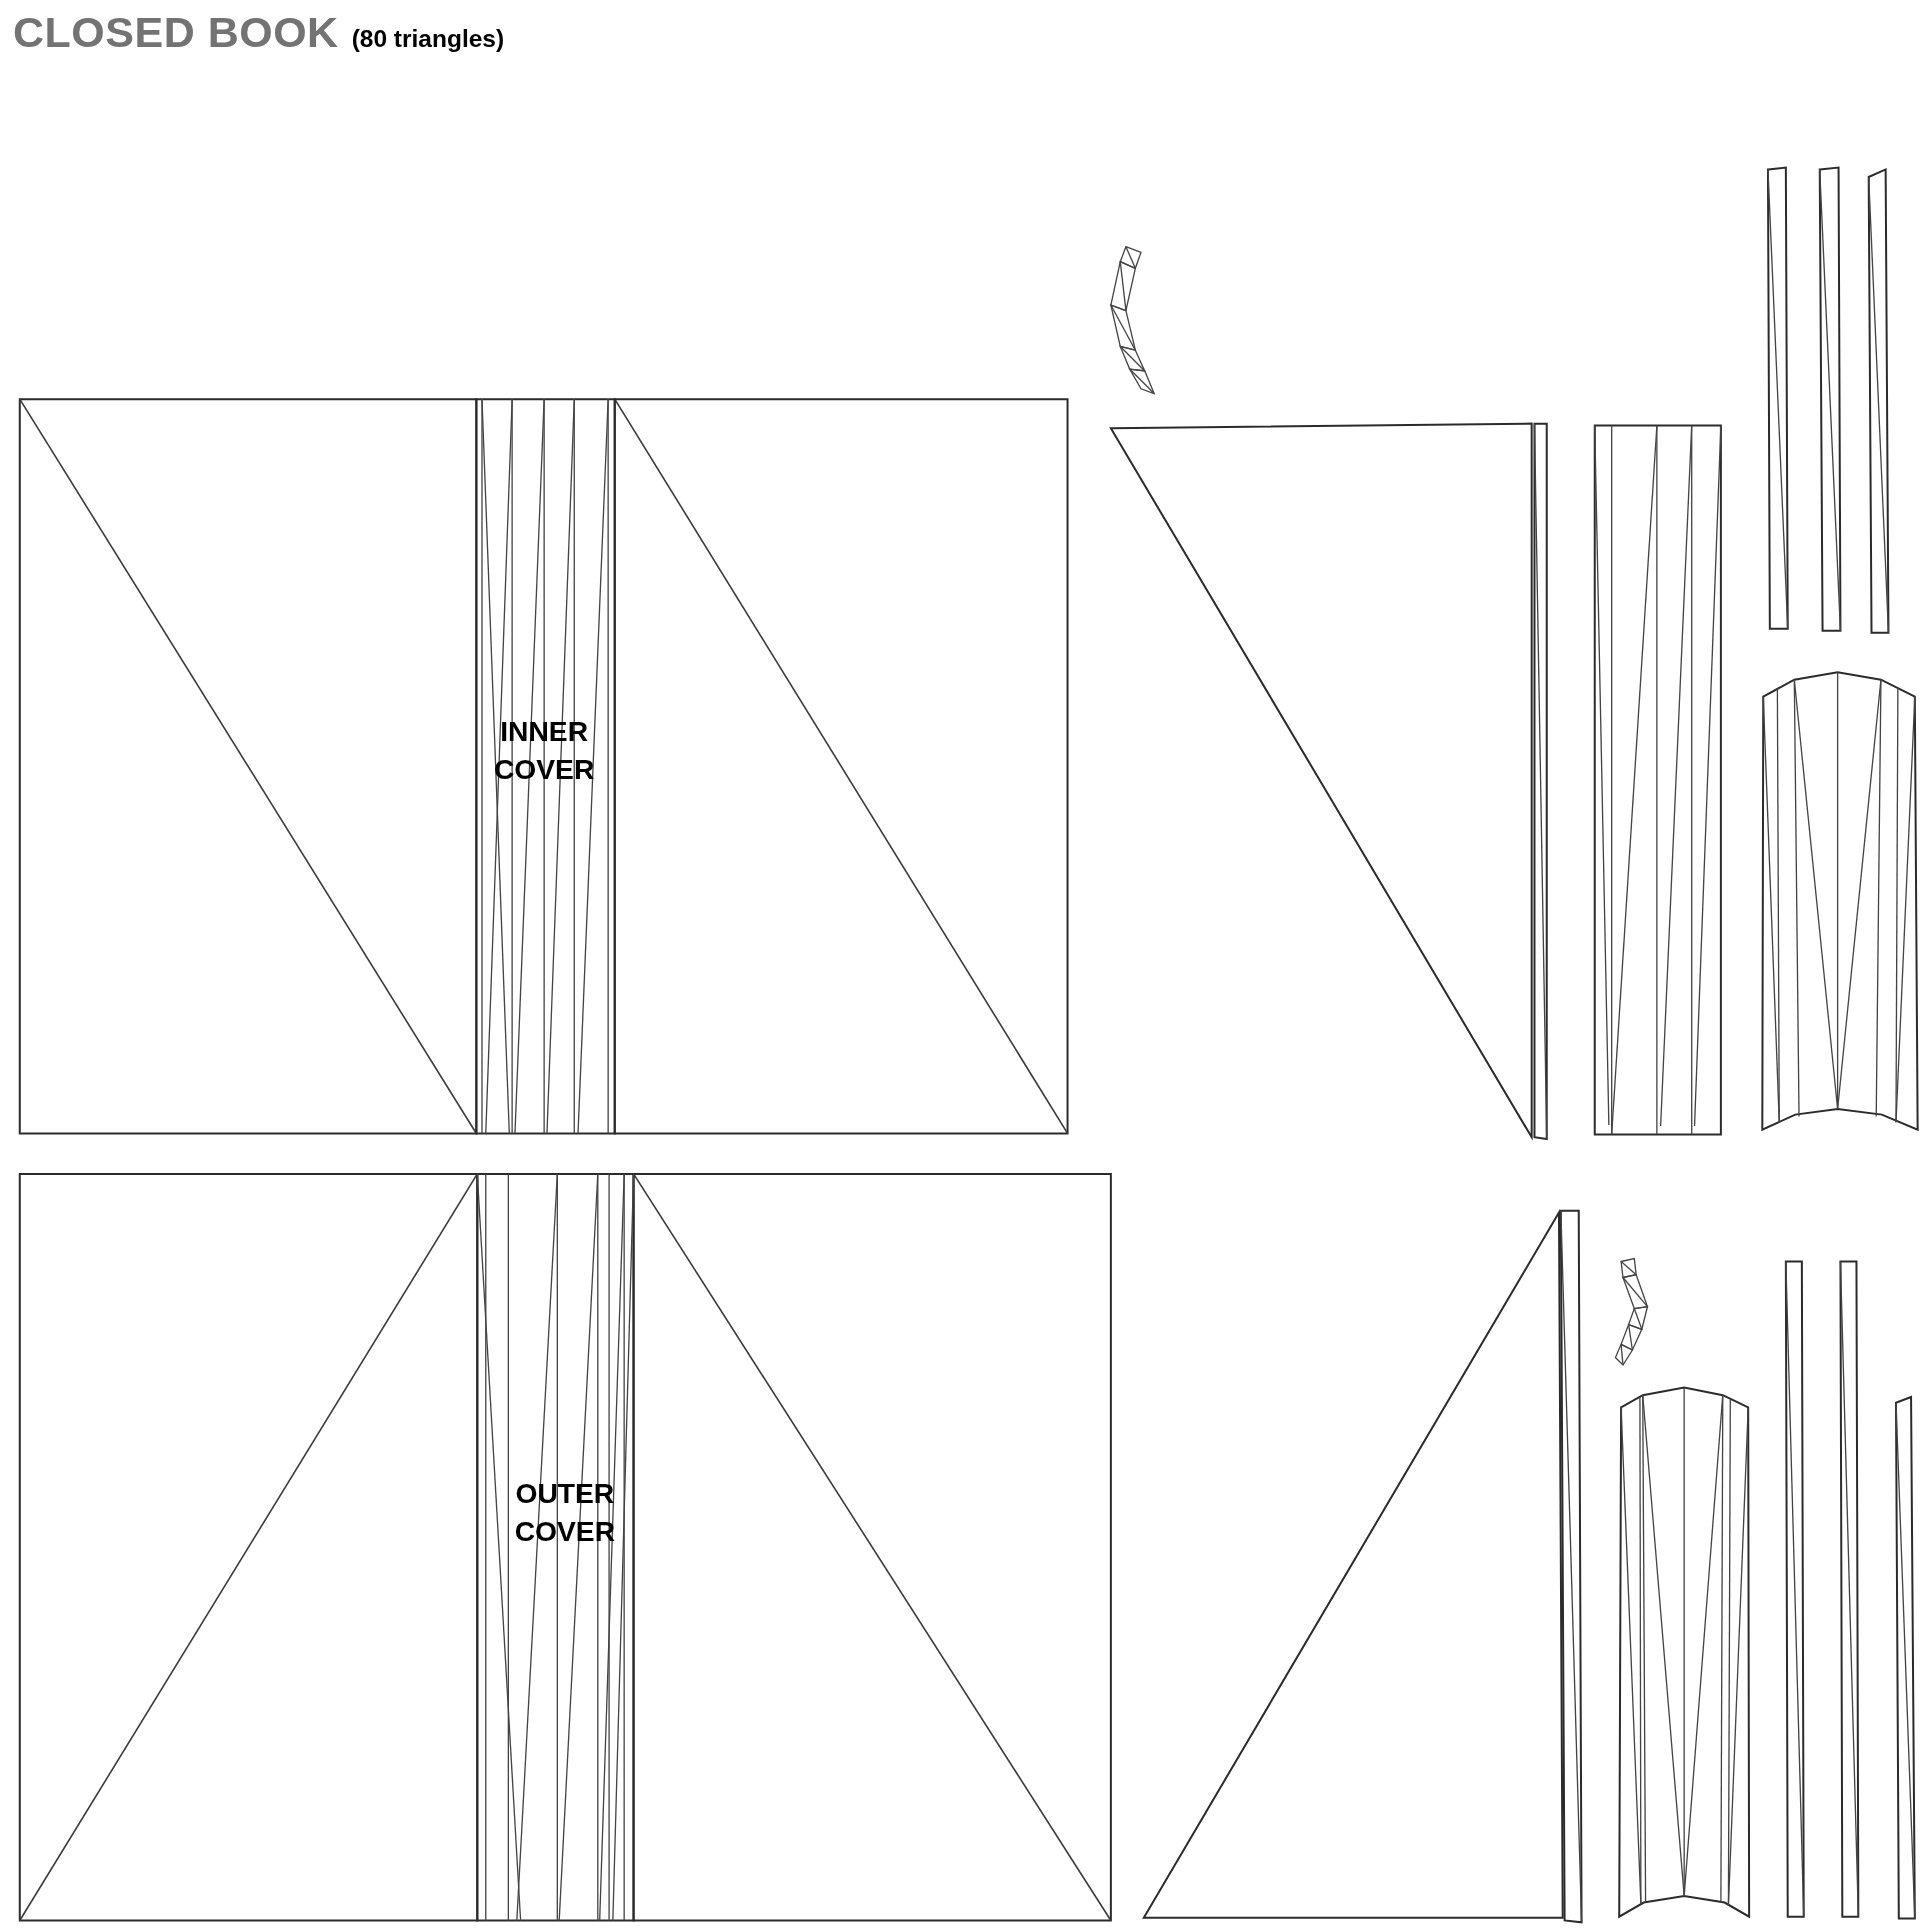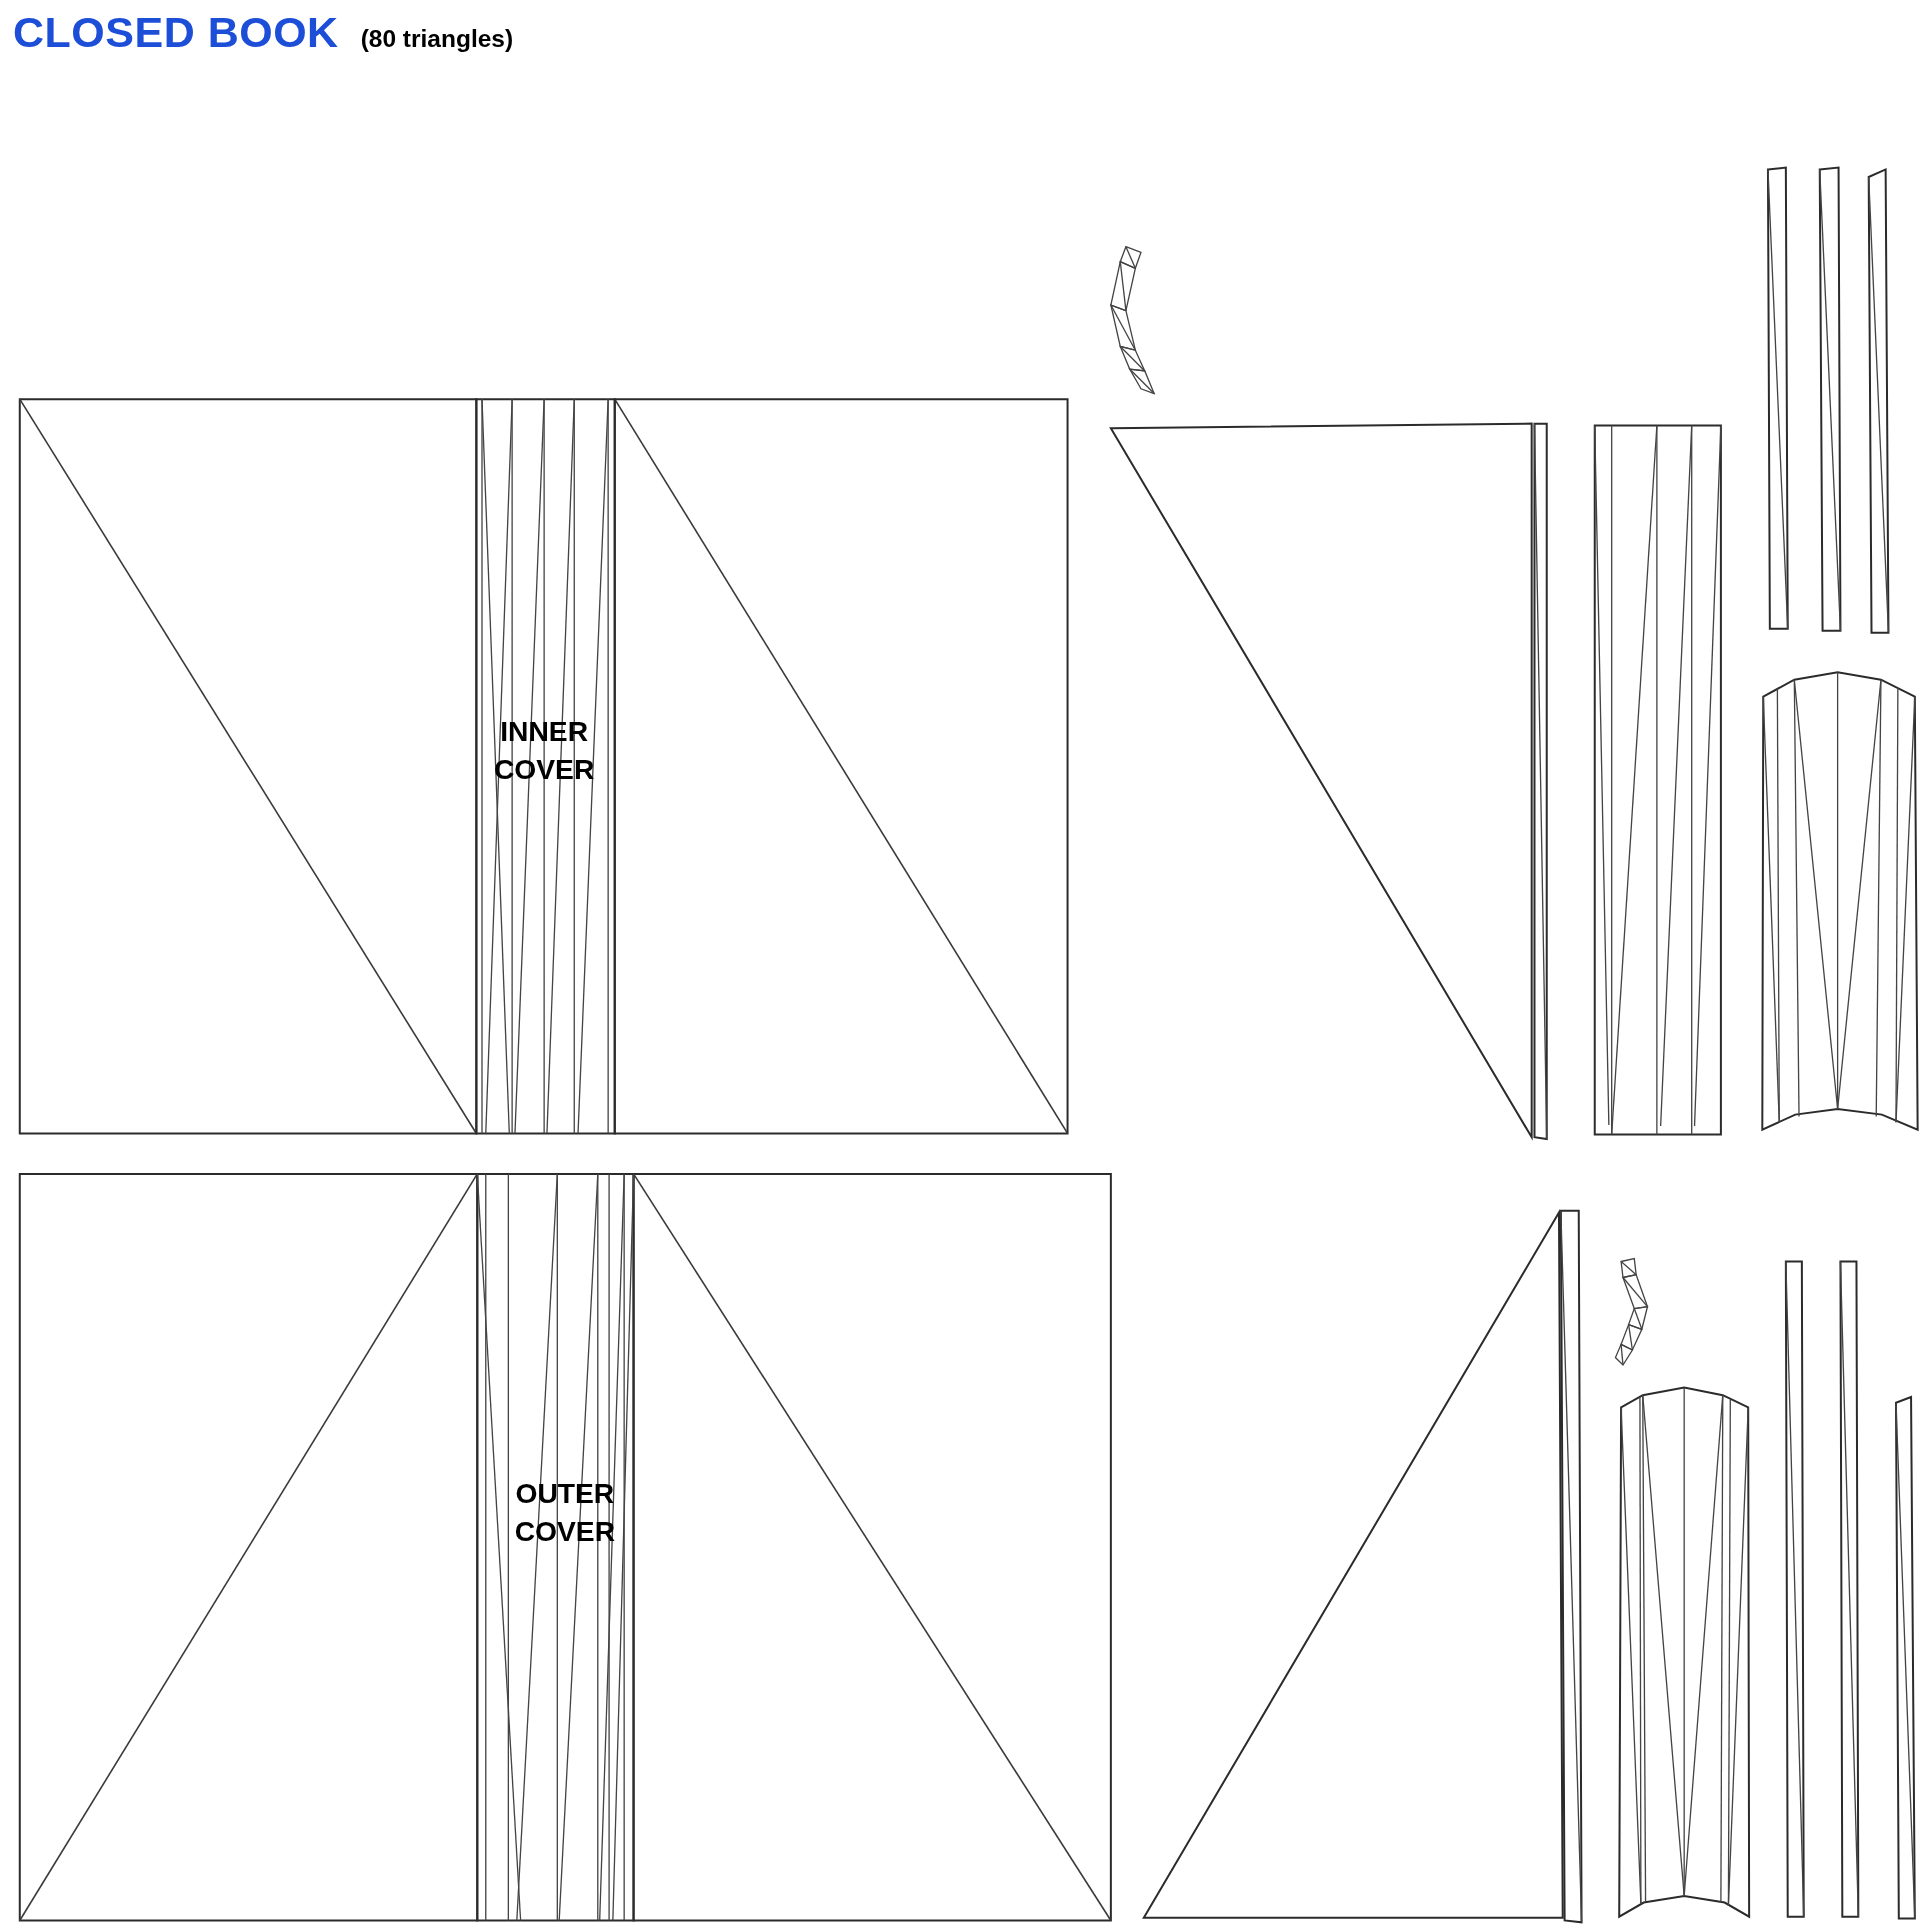--- a/index.html
+++ b/index.html
@@ -23,32 +23,32 @@
     position: absolute;
     left: 13px;
     top: 7.5px;
     white-space: nowrap;
   }
   #title-main {
     font-family: "Liberation Sans", sans-serif;
     font-weight: bold;
     font-size: 43px;
     letter-spacing: 0.5px;
-    color: #1d4ed8;
+    color: #737373;
     display: inline-block;
     vertical-align: baseline;
   }
   #title-sub {
     font-family: "Liberation Sans", sans-serif;
     font-weight: bold;
     font-size: 24.5px;
     color: #000000;
     display: inline-block;
     vertical-align: baseline;
-    margin-left: 22px;
+    margin-left: 13px;
     text-align: center;
   }
   #uv-canvas {
     position: absolute;
     left: 0;
     top: 0;
     width: 1928px;
     height: 1928px;
   }
   .uv-line {

